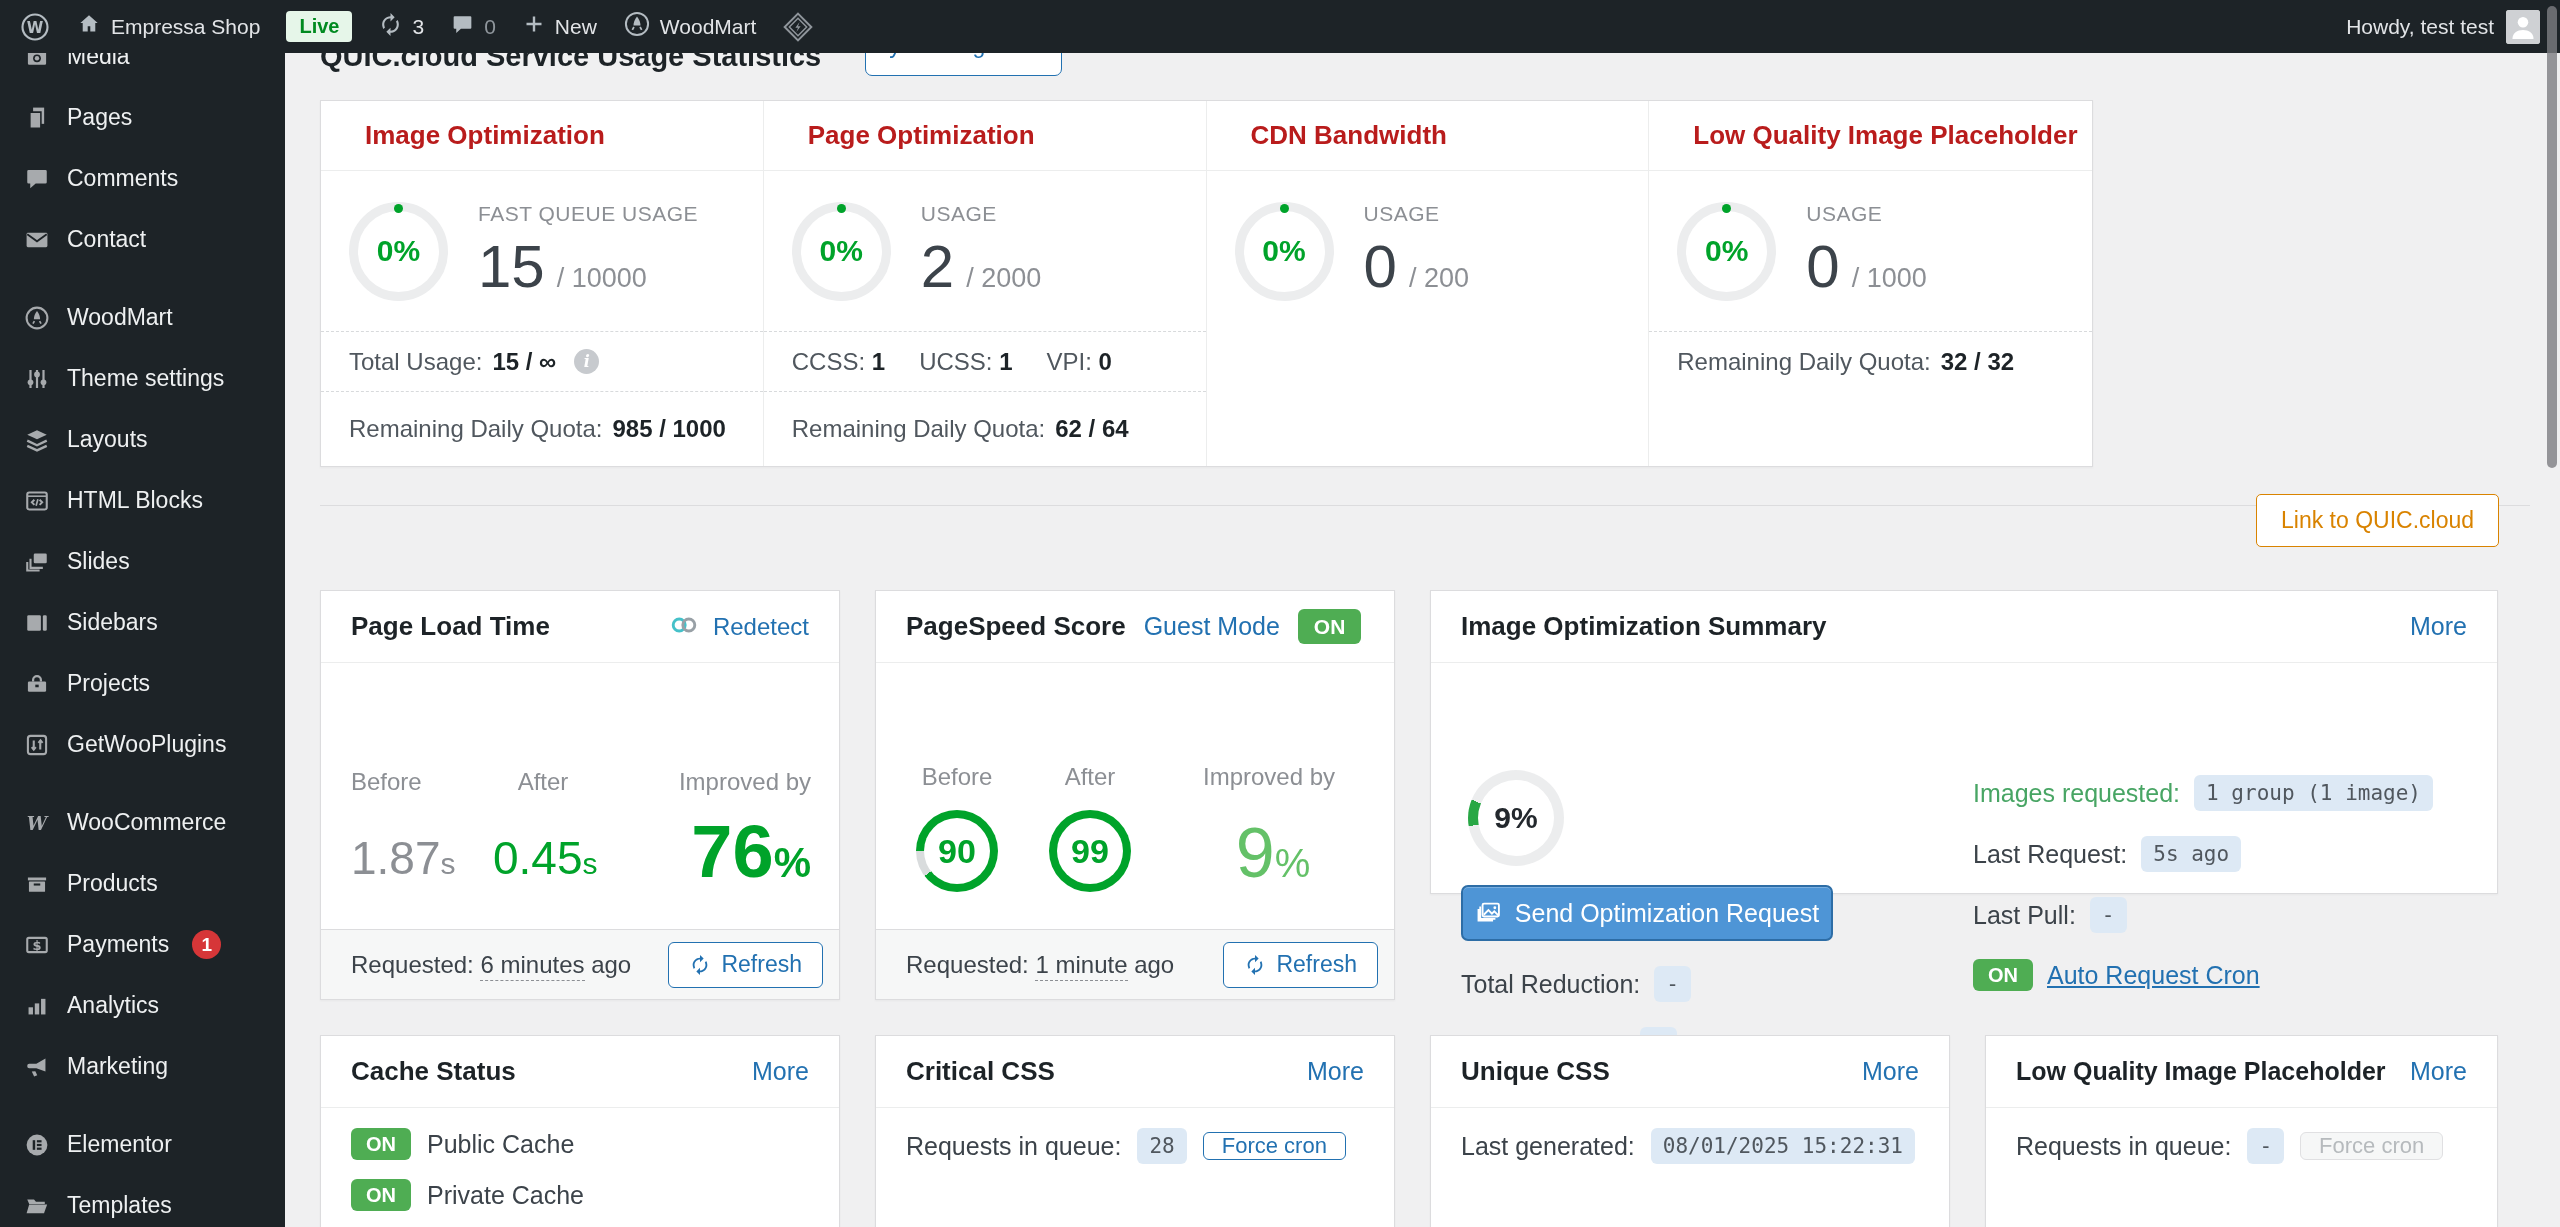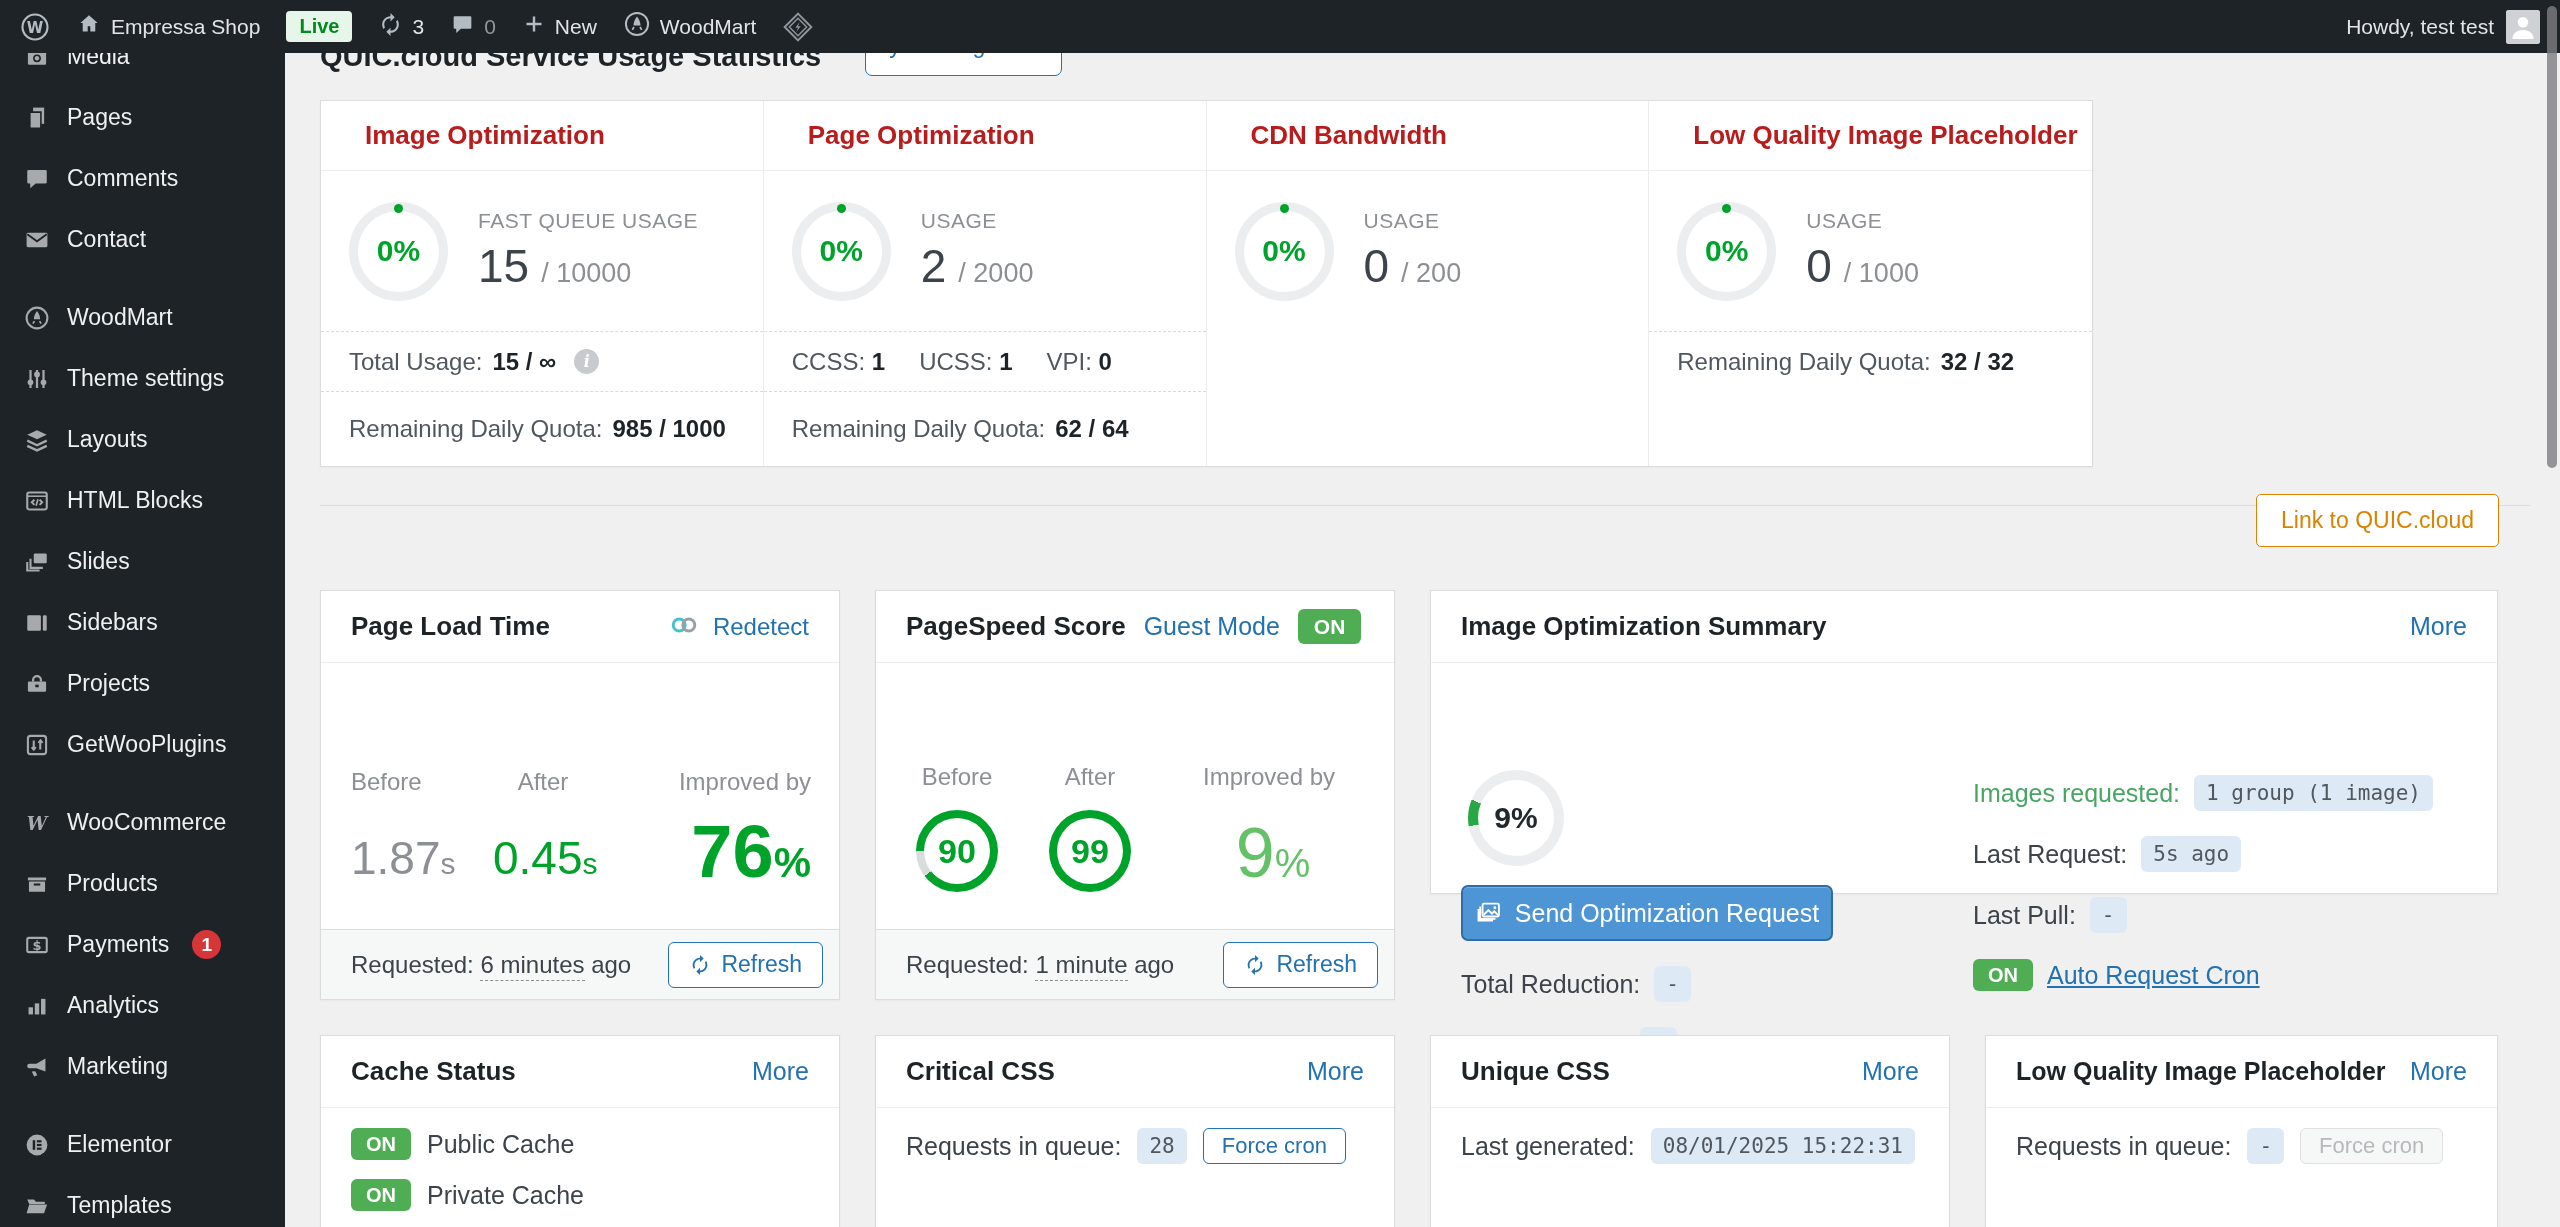--- a/index.html
+++ b/index.html
@@ -55,21 +55,21 @@
   
   #stats-card{left:320px;top:100px;width:1773px;height:367px}
   .stats-grid{display:grid;grid-template-columns:1fr 1fr 1fr 1fr;height:100%}
   .stats-col{display:flex;flex-direction:column;border-right:1px solid #eceded;min-width:0}
   .stats-col:last-child{border-right:none}
   .stats-col-h{flex:0 0 70px;display:flex;align-items:center;padding:0 44px;border-bottom:1px solid #eceded;
                font-size:26px;font-weight:700;color:#b91c1c;white-space:nowrap}
   .col-body{flex:0 0 160px;display:flex;align-items:center;padding:0 28px;gap:30px}
   .usage-label{font-size:21px;color:#8c8f94;letter-spacing:.5px;margin-bottom:6px}
   .num-row{display:flex;align-items:baseline;gap:12px}
-  .num-big{font-size:46px;font-weight:500;color:#3c434a}
+  .num-big{font-size:60px;font-weight:500;color:#3c434a}
   .num-limit{font-size:27px;color:#8c8f94}
   .stat-row{flex:0 0 60px;display:flex;align-items:center;gap:10px;padding:0 28px;
             border-top:1px dashed #d8dadc;font-size:24px;color:#50575e;white-space:nowrap}
   .stat-row.fill{flex:1}
   .stat-row b{color:#1d2327}
   .pair{margin-right:24px}
   .info-i{width:25px;height:25px;border-radius:50%;background:#c7cace;color:#fff;font-size:16px;font-weight:700;
           font-style:italic;display:inline-flex;align-items:center;justify-content:center;
           font-family:"DejaVu Serif",serif;margin-left:8px}
 
@@ -122,21 +122,21 @@
   .green-label{color:#48a564}
   .cron-link{color:#2271b1;text-decoration:underline;font-size:25px;cursor:pointer}
 
   
   #cache-card{left:320px;top:1035px;width:520px;height:400px}
   #ccss-card{left:875px;top:1035px;width:520px;height:400px}
   #ucss-card{left:1430px;top:1035px;width:520px;height:400px}
   #lqip-card{left:1985px;top:1035px;width:513px;height:400px}
   .b-body{padding:20px 30px}
   .b-row{display:flex;align-items:center;gap:16px;font-size:25px;color:#3c434a;margin-bottom:19px;white-space:nowrap}
-  .force-btn{height:36px;padding:0 18px;background:#fff;border:1.5px solid #2271b1;border-radius:6px;
+  .force-btn{height:28px;padding:0 18px;background:#fff;border:1.5px solid #2271b1;border-radius:6px;
              color:#2271b1;font-size:22px;display:inline-flex;align-items:center;cursor:pointer}
   .force-btn.disabled{background:#f6f7f7;border:1px solid #e0e0e2;color:#b6babd;cursor:default}
 </style>
 </head>
 <body>
 
 <div id="screen">
 
   <div id="adminbar">
     <span class="ab-item">

